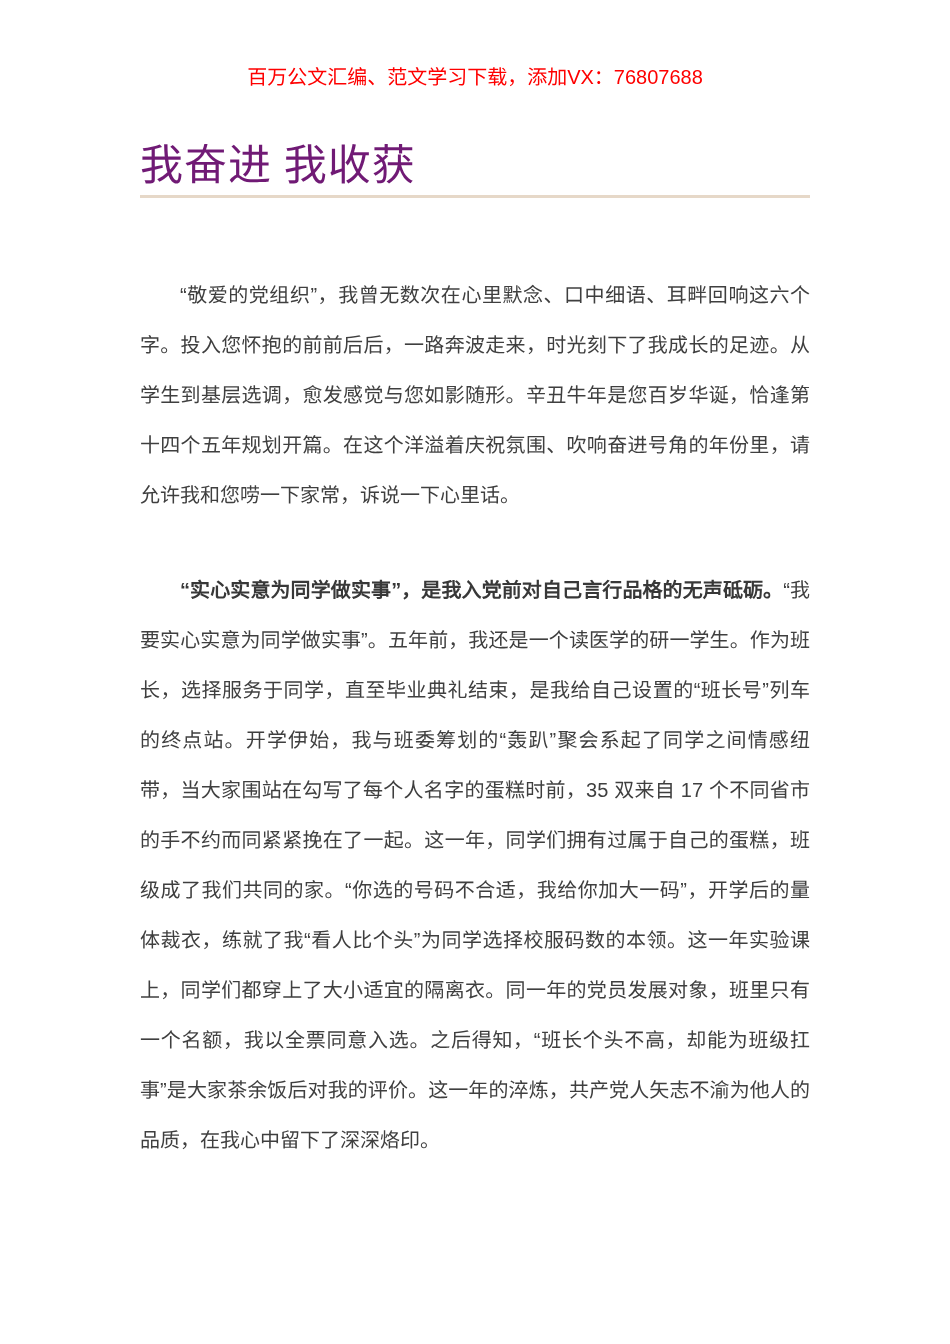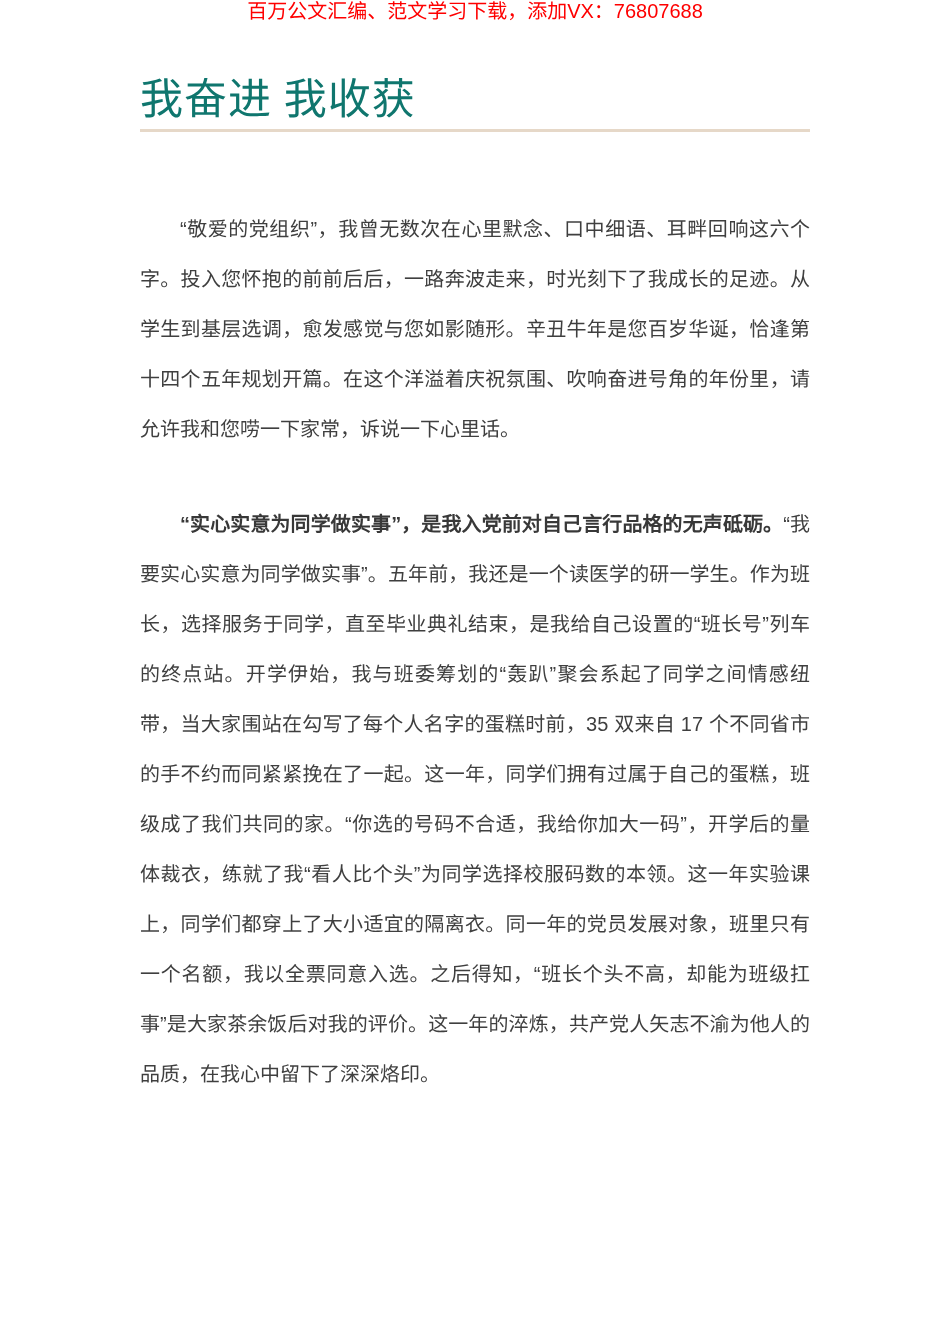--- a/index.html
+++ b/index.html
@@ -13,35 +13,36 @@
     font-family: "Liberation Sans", sans-serif;
     overflow: hidden;
   }
   .page {
     width: 950px;
     height: 1344px;
     background: #ffffff;
     box-sizing: border-box;
   }
   .promo-banner {
+    padding-top: 66px;
     text-align: center;
     color: #fe0000;
     font-size: 20px;
     line-height: 22px;
   }
   .content {
     width: 670px;
     margin: 0 auto 0 140px;
   }
   .doc-title {
     font-family: "Liberation Serif", serif;
     font-weight: 400;
     font-size: 43px;
     line-height: 48px;
-    color: #0f766e;
+    color: #701a75;
     margin: 54px 0 0 0;
     padding-bottom: 5px;
     border-bottom: 3px solid #e6d8c8;
     letter-spacing: 1px;
   }
   .doc-body p {
     margin: 0;
     font-size: 20px;
     line-height: 50px;
     color: #3f3f3f;

